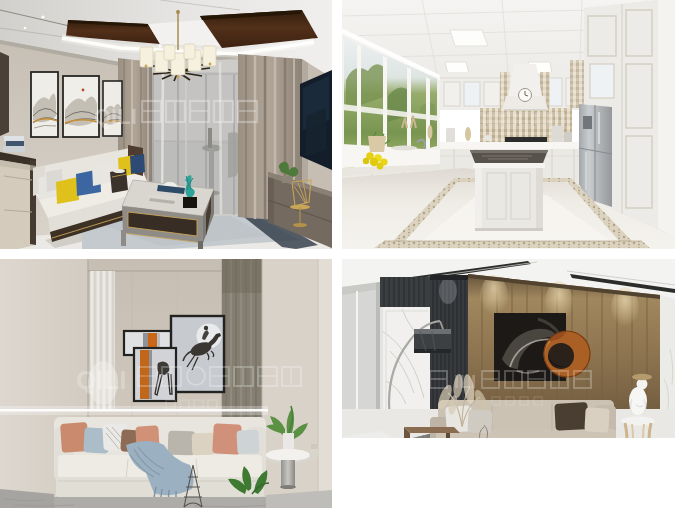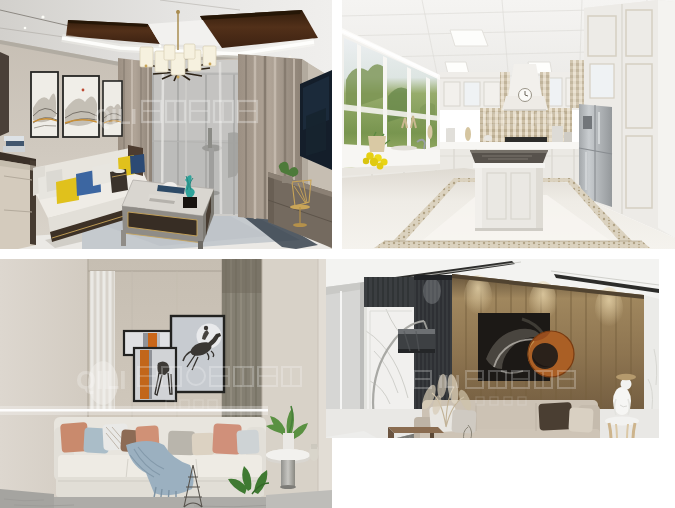--- a/index.html
+++ b/index.html
@@ -693,21 +693,21 @@
       </g>
 <g opacity="0.16" fill="none" stroke="#ffffff" stroke-width="1.3">
 <rect x="166" y="141" width="9" height="9"></rect>
         <rect x="180" y="141" width="9" height="9"></rect>
         <rect x="194" y="141" width="9" height="9"></rect>
         <rect x="208" y="141" width="9" height="9"></rect>
 </g>
 </svg>
 </div>
 
-<div class="q" style="left:326px;top:259px;width:333px;height:179px">
+<div class="q" style="left:342px;top:259px;width:333px;height:179px">
 <svg width="333" height="249" viewBox="0 0 333 249">
 <defs>
 <linearGradient id="brwood" x1="0" y1="0" x2="0" y2="1">
 <stop offset="0" stop-color="#65533a"></stop>
           <stop offset="0.18" stop-color="#a0875e"></stop>
           <stop offset="0.6" stop-color="#8d7450"></stop>
           <stop offset="1" stop-color="#745e41"></stop>
 </linearGradient>
 <radialGradient id="brspot" cx="0.5" cy="0.3" r="0.6">
 <stop offset="0" stop-color="#e7d4aa" stop-opacity="0.8"></stop>

